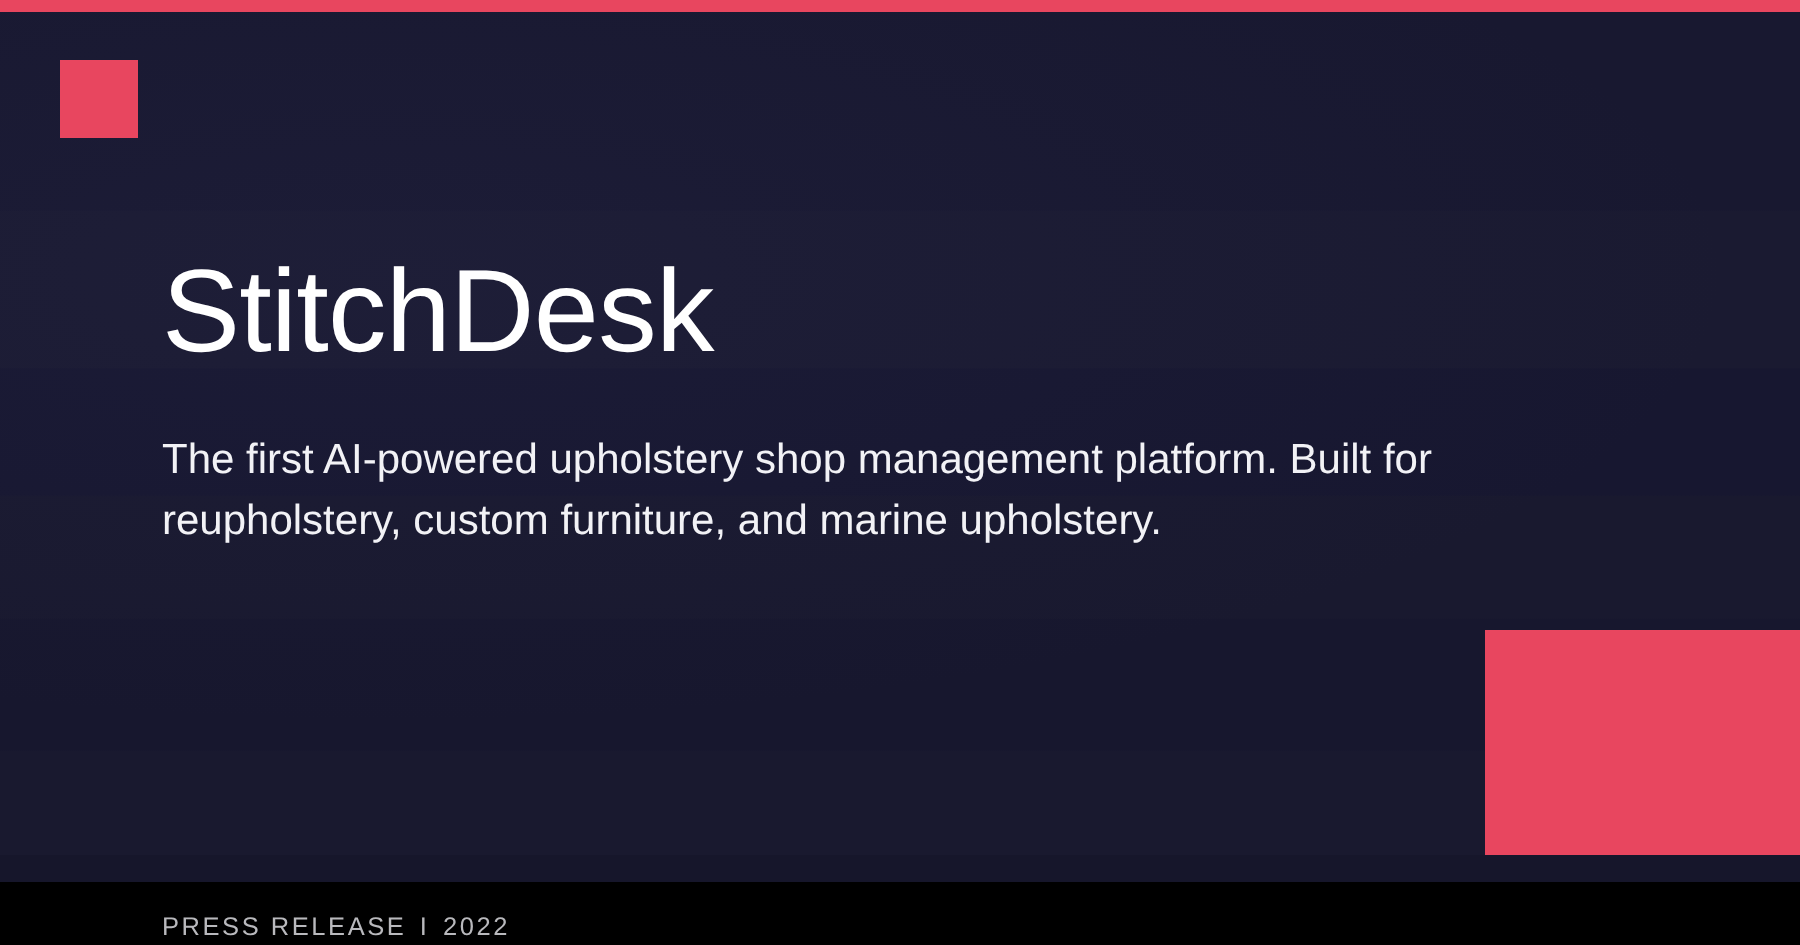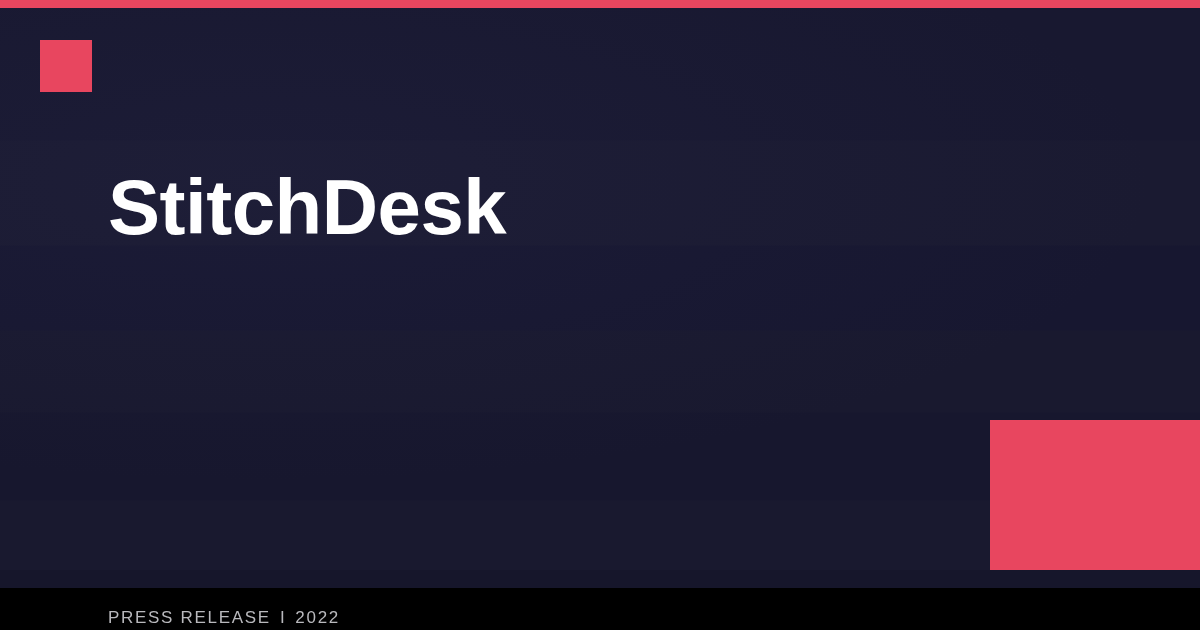--- a/index.html
+++ b/index.html
@@ -68,21 +68,21 @@
     height: 52px;
     background: #e8465f;
   }
 
   .headline {
     position: absolute;
     left: 108px;
     top: 168px;
     margin: 0;
     font-size: 78px;
-    font-weight: 700;
+    font-weight: 400;
     line-height: 1.0;
     letter-spacing: -0.5px;
     color: #ffffff;
     white-space: nowrap;
   }
 
   .subhead {
     position: absolute;
     left: 108px;
     top: 285px;
@@ -137,20 +137,21 @@
 
   <div class="bg-field"></div>
   <div class="bg-sheen"></div>
 
   <div class="top-accent-bar"></div>
 
   <div class="logo-mark"></div>
 
   <h1 class="headline">StitchDesk</h1>
 
+  <p class="subhead">The first AI-powered upholstery shop management platform. Built for reupholstery, custom furniture, and marine upholstery.</p>
 
   <div class="accent-block"></div>
 
   <div class="footer-bar">
     <div class="footer-meta">
       <span>PRESS RELEASE</span>
       <span class="footer-sep">I</span>
       <span>2022</span>
     </div>
   </div>

